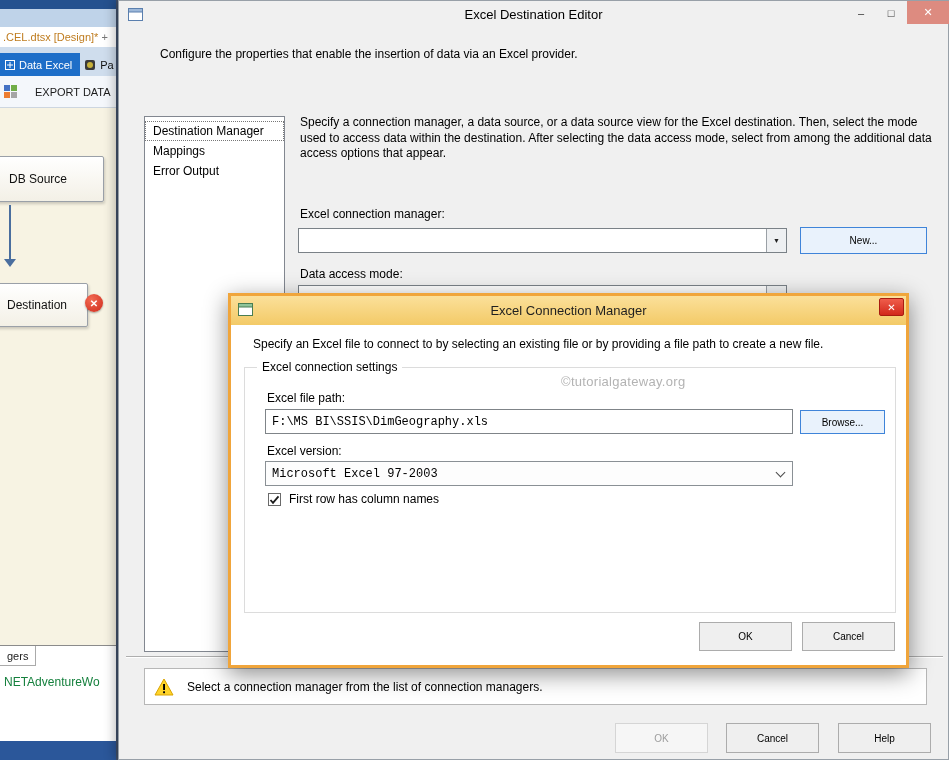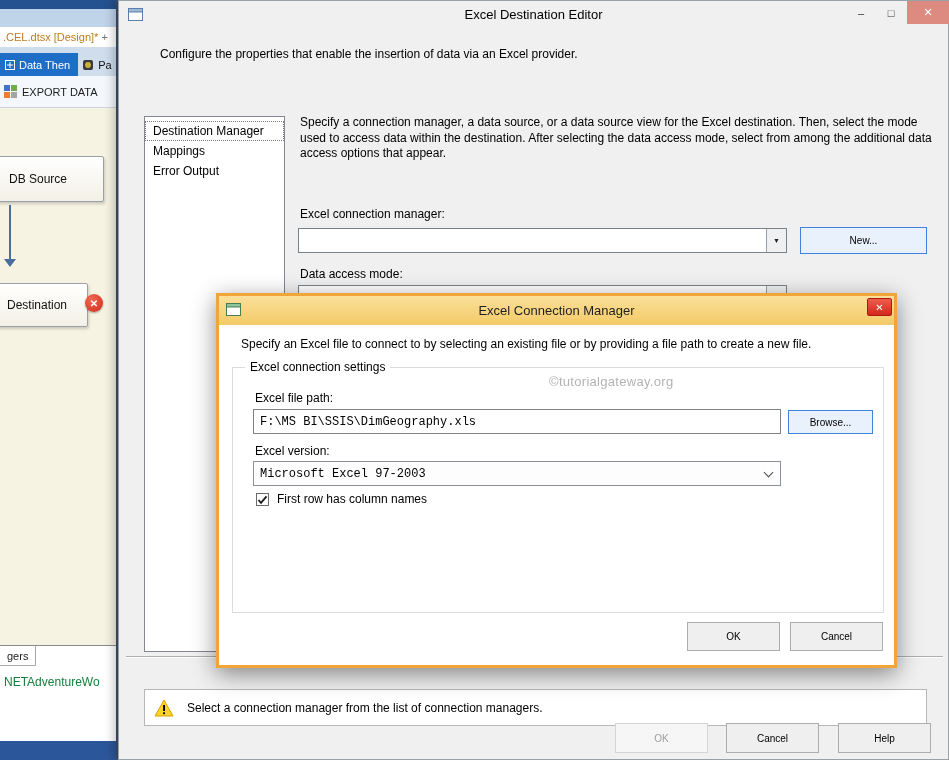--- a/index.html
+++ b/index.html
@@ -8,21 +8,21 @@
 
   
   #vs { position:absolute; left:0; top:0; width:118px; height:760px; background:#eef2f8; border-right:2px solid #41516b; z-index:0; }
   .vs-titlebar { position:absolute; left:0; top:0; width:116px; height:9px; background:#24518f; }
   .vs-chrome { position:absolute; left:0; top:9px; width:116px; height:18px; background:#bfd3e9; }
   .vs-doctab { position:absolute; left:0; top:27px; width:116px; height:20px; background:#fff; display:flex; align-items:center; gap:3px; padding:0 3px; font-size:11px; color:#bf7c1f; white-space:nowrap; overflow:hidden; }
   .vs-doctab .pin { color:#777; }
   .vs-subtabs { position:absolute; left:0; top:47px; width:116px; height:29px; background:#cfdded; display:flex; align-items:flex-end; }
   .vs-tab-active { height:23px; background:#1e6ec8; color:#fff; font-size:11px; display:flex; align-items:center; gap:4px; padding:0 8px 0 5px; white-space:nowrap; }
   .vs-tab-plain { height:23px; display:flex; align-items:center; gap:4px; padding:0 4px; font-size:11px; color:#111; white-space:nowrap; }
-  .vs-exportrow { position:absolute; left:0; top:76px; width:116px; height:32px; background:#f4f7fb; border-bottom:1px solid #cdd6e0; display:flex; align-items:center; gap:5px; padding-left:4px; font-size:11px; color:#1c1c1c; white-space:nowrap; overflow:hidden; }
+  .vs-exportrow { position:absolute; left:0; top:76px; width:116px; height:32px; background:#f4f7fb; border-bottom:1px solid #cdd6e0; display:flex; align-items:center; gap:18px; padding-left:4px; font-size:11px; color:#1c1c1c; white-space:nowrap; overflow:hidden; }
   .vs-surface { position:absolute; left:0; top:108px; width:116px; height:537px; background:#f7f3e3; overflow:hidden; }
   .flow-box { position:absolute; background:linear-gradient(#ffffff,#f3f0e6); border:1px solid #9aa0a8; border-radius:2px; box-shadow:1px 2px 3px rgba(0,0,0,0.18); display:flex; align-items:center; font-size:12px; color:#111; white-space:nowrap; overflow:hidden; }
   .connector { position:absolute; left:9px; top:97px; width:2px; height:55px; background:#4a6e9e; }
   .connector-head { position:absolute; left:4px; top:151px; width:0; height:0; border-left:6px solid transparent; border-right:6px solid transparent; border-top:8px solid #4a6e9e; }
   .err-badge { position:absolute; left:85px; top:186px; width:18px; height:18px; border-radius:50%; background:radial-gradient(circle at 35% 30%, #f26a52, #cf2a1b); color:#fff; font-size:10px; font-weight:bold; display:flex; align-items:center; justify-content:center; box-shadow:0 1px 2px rgba(0,0,0,0.35); }
   .vs-bottom { position:absolute; left:0; top:645px; width:116px; height:96px; background:#fff; border-top:1px solid #8b8b8b;padding-left:26px; }
   .gers-tab { position:absolute; left:0; top:0; height:20px; padding:0 7px; background:#fff; border-right:1px solid #aaa; border-bottom:1px solid #aaa; font-size:11px; display:flex; align-items:center; color:#222; }
   .conn-item { position:absolute; left:4px; top:29px; font-size:12px; color:#15803d; white-space:nowrap; }
   .vs-statusbar { position:absolute; left:0; top:741px; width:116px; height:19px; background:#2b579a; }
 
@@ -39,25 +39,25 @@
   .ed-nav .item.sel { outline:1px dotted #777; outline-offset:-1px; }
   .ed-paneltext { position:absolute; left:181px; top:114px; width:636px; line-height:15.5px; font-size:12px; }
   .ed-label { position:absolute; font-size:12px; white-space:nowrap; }
   .combo { position:absolute; background:#fff; border:1px solid #7a8187; display:flex; }
   .combo .val { flex:1; padding:3px 6px; overflow:hidden; white-space:nowrap; font-size:12px; }
   .combo .drop { width:20px; background:#eef0f2; border-left:1px solid #9aa0a6; display:flex; align-items:center; justify-content:center; font-size:7px; color:#222; }
   button { font-family:inherit; font-size:10px; color:#000; background:#efefef; border:1px solid #acacac; cursor:default; }
   button.primary { background:#e9f2fc; border:1px solid #3f84d9; }
   button.disabled { background:#f6f6f6; border-color:#d5d5d5; color:#9d9d9d; }
   .ed-sep { position:absolute; left:7px; top:655px; width:817px; height:2px; border-top:1px solid #aeaeae; border-bottom:1px solid #ffffff; }
-  .ed-warn { position:absolute; left:25px; top:667px; width:783px; height:37px; background:#fff; border:1px solid #b7b7b7; display:flex; align-items:center; padding-left:9px; gap:13px;margin-top:21px; }
+  .ed-warn { position:absolute; left:25px; top:667px; width:783px; height:37px; background:#fff; border:1px solid #b7b7b7; display:flex; align-items:center; padding-left:9px; gap:13px; }
   .ed-warn .txt { font-size:12px; }
 
   
-  #ecm { position:absolute; left:216px; top:293px; width:681px; height:375px; background:#fff; border:3px solid #f0a53b; box-shadow:0 6px 22px rgba(0,0,0,0.45); z-index:10; }
+  #ecm { position:absolute; left:228px; top:293px; width:681px; height:375px; background:#fff; border:3px solid #f0a53b; box-shadow:0 6px 22px rgba(0,0,0,0.45); z-index:10; }
   .ecm-titlebar { position:absolute; left:0; top:0; width:675px; height:29px; background:linear-gradient(#fbe09a,#f3ca67); }
   .ecm-title { position:absolute; left:0; right:0; top:7px; text-align:center; font-size:13px; color:#1f1f1f; }
   .ecm-icon { position:absolute; left:7px; top:7px; }
   .ecm-close { position:absolute; right:2px; top:2px; width:25px; height:18px; background:linear-gradient(#ef5d4b,#d2281b); border:1px solid #a81c10; border-radius:2px; color:#fff; font-size:10px; display:flex; align-items:center; justify-content:center; padding:0; }
   .ecm-body { position:absolute; left:0; top:29px; width:675px; height:340px; background:#fff; }
   .ecm-intro { position:absolute; left:22px; top:12px; font-size:12px; white-space:nowrap; }
   .groupbox { position:absolute; left:13px; top:42px; width:652px; height:246px; border:1px solid #dcdcdc; }
   .legend { position:absolute; left:26px; top:35px; background:#fff; padding:0 5px; font-size:12px; }
   .watermark { position:absolute; left:330px; top:49px; color:#b3b3b3; font-size:13px; letter-spacing:0.3px; }
   .tb { position:absolute; border:1px solid #7f8488; font-size:12px; padding:0 6px; background:#fff; font-family:Liberation Mono, monospace; color:#000; }
@@ -76,21 +76,21 @@
     <div class="vs-doctab">
       <span>.CEL.dtsx [Design]*</span>
       <span class="pin">+</span>
     </div>
     <div class="vs-subtabs">
       <div class="vs-tab-active">
         <svg width="10" height="10" viewBox="0 0 10 10">
             <rect x="0.5" y="0.5" width="9" height="9" fill="none" stroke="#fff"></rect>
             <path d="M2 5h6M5 2v6" stroke="#fff" fill="none"></path>
           </svg>
-        <span>Data Then</span>
+        <span>Data Excel</span>
       </div>
       <div class="vs-tab-plain">
         <svg width="12" height="12" viewBox="0 0 12 12">
             <rect x="1" y="1" width="10" height="10" rx="2" fill="#3a3a3a"></rect>
             <circle cx="6" cy="6" r="3" fill="#c7b13a"></circle>
           </svg>
         <span>Pa</span>
       </div>
     </div>
     <div class="vs-exportrow">

